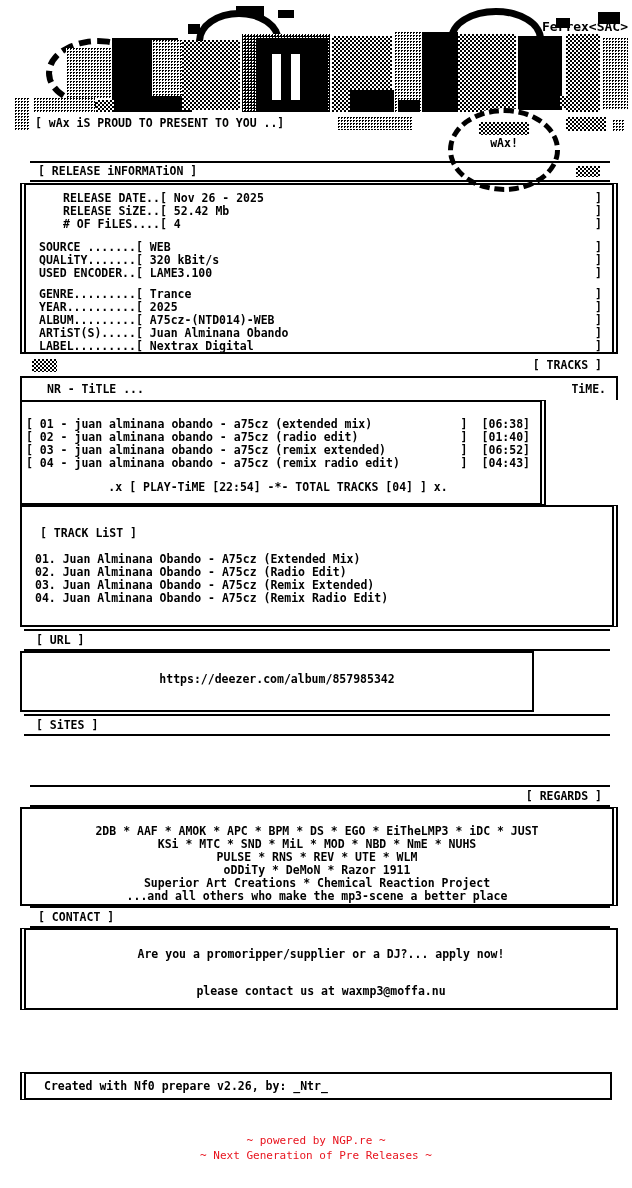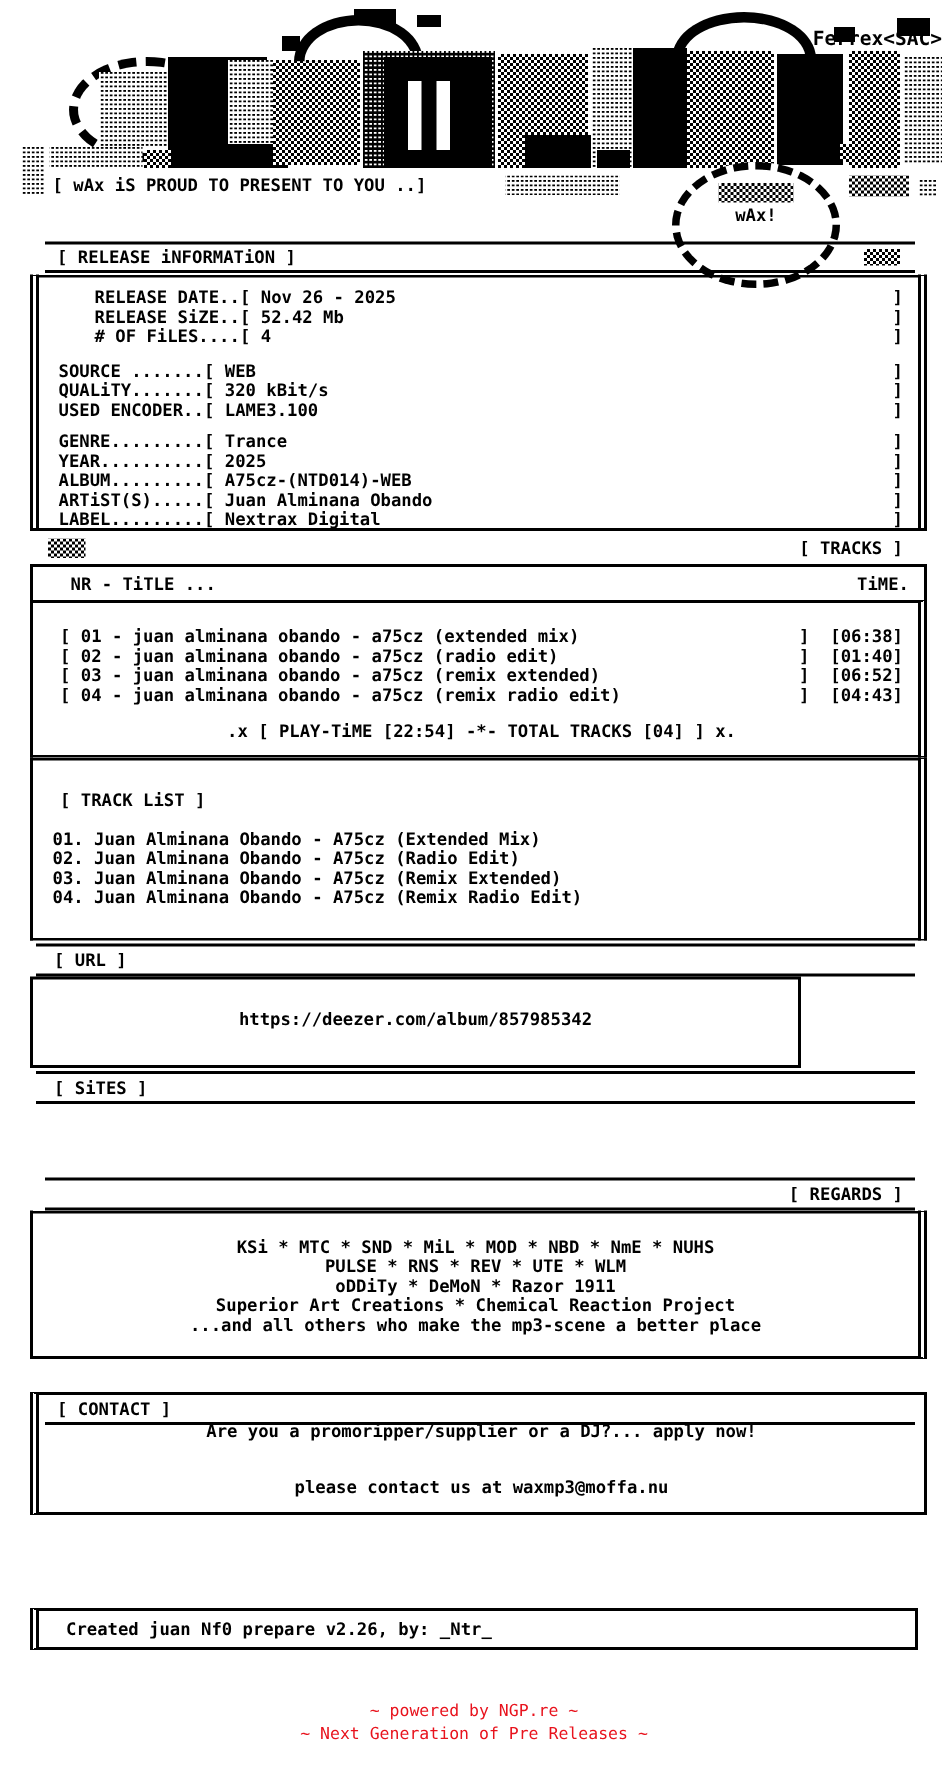--- a/index.html
+++ b/index.html
@@ -111,21 +111,21 @@
     <span class="spacer"></span>
     <span style="padding-right:10px;">TiME.</span>
   </div>
 
   <div class="abs band" style="left:20px;top:352px;width:598px;height:26px;box-sizing:border-box;">
     <span class="h50" style="width:25px;height:13px;margin-left:12px;"></span>
     <span class="spacer"></span>
     <span style="padding-right:16px;">[ TRACKS ]</span>
   </div>
 
-  <div class="abs box dblR" style="left:20px;top:400px;width:598px;height:105px;padding:16px 10px 0 18px;">
+  <div class="abs box dblR" style="left:20px;top:400px;width:526px;height:105px;padding:16px 10px 0 4px;">
     <div class="row"><span>[ 01 - juan alminana obando - a75cz (extended mix)</span><span class="spacer"></span><span>]</span><span style="margin-left:14px;">[06:38]</span></div>
     <div class="row"><span>[ 02 - juan alminana obando - a75cz (radio edit)</span><span class="spacer"></span><span>]</span><span style="margin-left:14px;">[01:40]</span></div>
     <div class="row"><span>[ 03 - juan alminana obando - a75cz (remix extended)</span><span class="spacer"></span><span>]</span><span style="margin-left:14px;">[06:52]</span></div>
     <div class="row"><span>[ 04 - juan alminana obando - a75cz (remix radio edit)</span><span class="spacer"></span><span>]</span><span style="margin-left:14px;">[04:43]</span></div>
     <div class="center" style="margin-top:11px;">.x [ PLAY-TiME [22:54] -*- TOTAL TRACKS [04] ] x.</div>
   </div>
 
   <div class="abs box dblR" style="left:20px;top:505px;width:598px;height:122px;padding:20px 10px 0 13px;">
     <div style="margin-left:5px;">[ TRACK LiST ]</div>
     <div style="margin-top:13px;">
@@ -145,38 +145,39 @@
 
   <div class="abs band" style="left:24px;top:714px;width:586px;height:22px;box-sizing:border-box;">
     <span style="padding-left:12px;">[ SiTES ]</span>
   </div>
 
   <div class="abs band" style="left:30px;top:785px;width:580px;height:22px;box-sizing:border-box;">
     <span class="spacer"></span>
     <span style="padding-right:8px;">[ REGARDS ]</span>
   </div>
   <div class="abs box dblR" style="left:20px;top:807px;width:598px;height:99px;padding-top:16px;">
+    <div class="center">2DB * AAF * AMOK * APC * BPM * DS * EGO * EiTheLMP3 * iDC * JUST</div>
     <div class="center">KSi * MTC * SND * MiL * MOD * NBD * NmE * NUHS</div>
     <div class="center">PULSE * RNS * REV * UTE * WLM</div>
     <div class="center">oDDiTy * DeMoN * Razor 1911</div>
     <div class="center">Superior Art Creations * Chemical Reaction Project</div>
     <div class="center">...and all others who make the mp3-scene a better place</div>
   </div>
 
-  <div class="abs band" style="left:30px;top:928px;width:580px;height:22px;box-sizing:border-box;">
+  <div class="abs band" style="left:30px;top:906px;width:580px;height:22px;box-sizing:border-box;">
     <span style="padding-left:8px;">[ CONTACT ]</span>
   </div>
   <div class="abs box dblL" style="left:20px;top:928px;width:598px;height:82px;padding-top:18px;">
     <div class="center">Are you a promoripper/supplier or a DJ?... apply now!</div>
     <div class="center" style="margin-top:24px;">please contact us at waxmp3@moffa.nu</div>
   </div>
 
 
   <div class="abs box dblL" style="left:20px;top:1072px;width:592px;height:28px;display:flex;align-items:center;">
-    <span style="padding-left:18px;">Created juan Nf0 prepare v2.26, by: _Ntr_</span>
+    <span style="padding-left:18px;">Created with Nf0 prepare v2.26, by: _Ntr_</span>
   </div>
 
   <div class="abs" id="footer" style="top:1133px;left:0;">
     <div>~ powered by NGP.re ~</div>
     <div>~ Next Generation of Pre Releases ~</div>
   </div>
 
 </div>
 
 </body></html>

